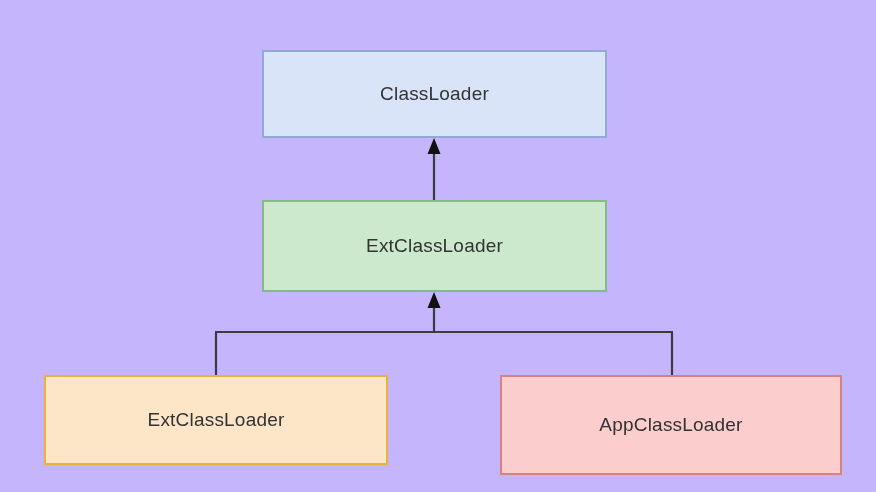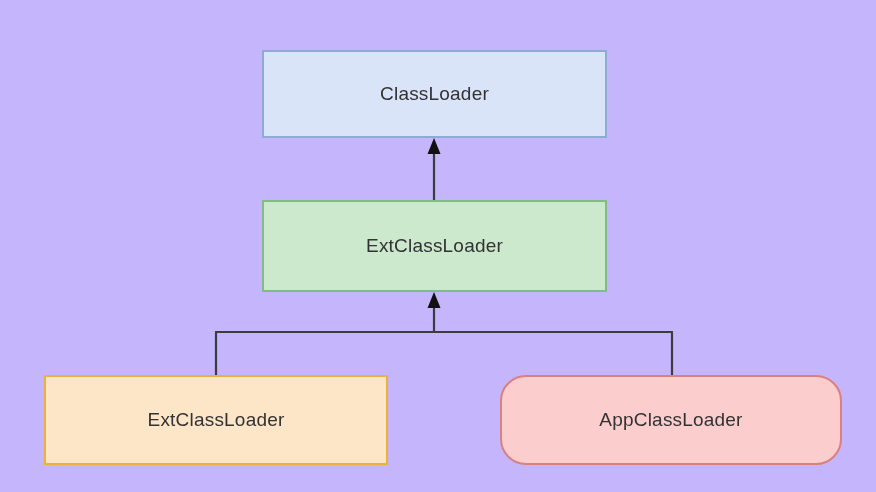--- a/index.html
+++ b/index.html
@@ -54,24 +54,23 @@
     top: 375px;
     width: 344px;
     height: 90px;
     background: #fde5c8;
     border-color: #e8b23c;
   }
   #node-appclassloader {
     left: 500px;
     top: 375px;
     width: 342px;
-    height: 90px;
+    height: 100px;
     background: #fbcdcd;
     border-color: #d98080;
-    border-radius: 26px;
   }
   #edges {
     position: absolute;
     left: 0;
     top: 0;
     width: 876px;
     height: 492px;
     z-index: 1;
   }
 </style>

